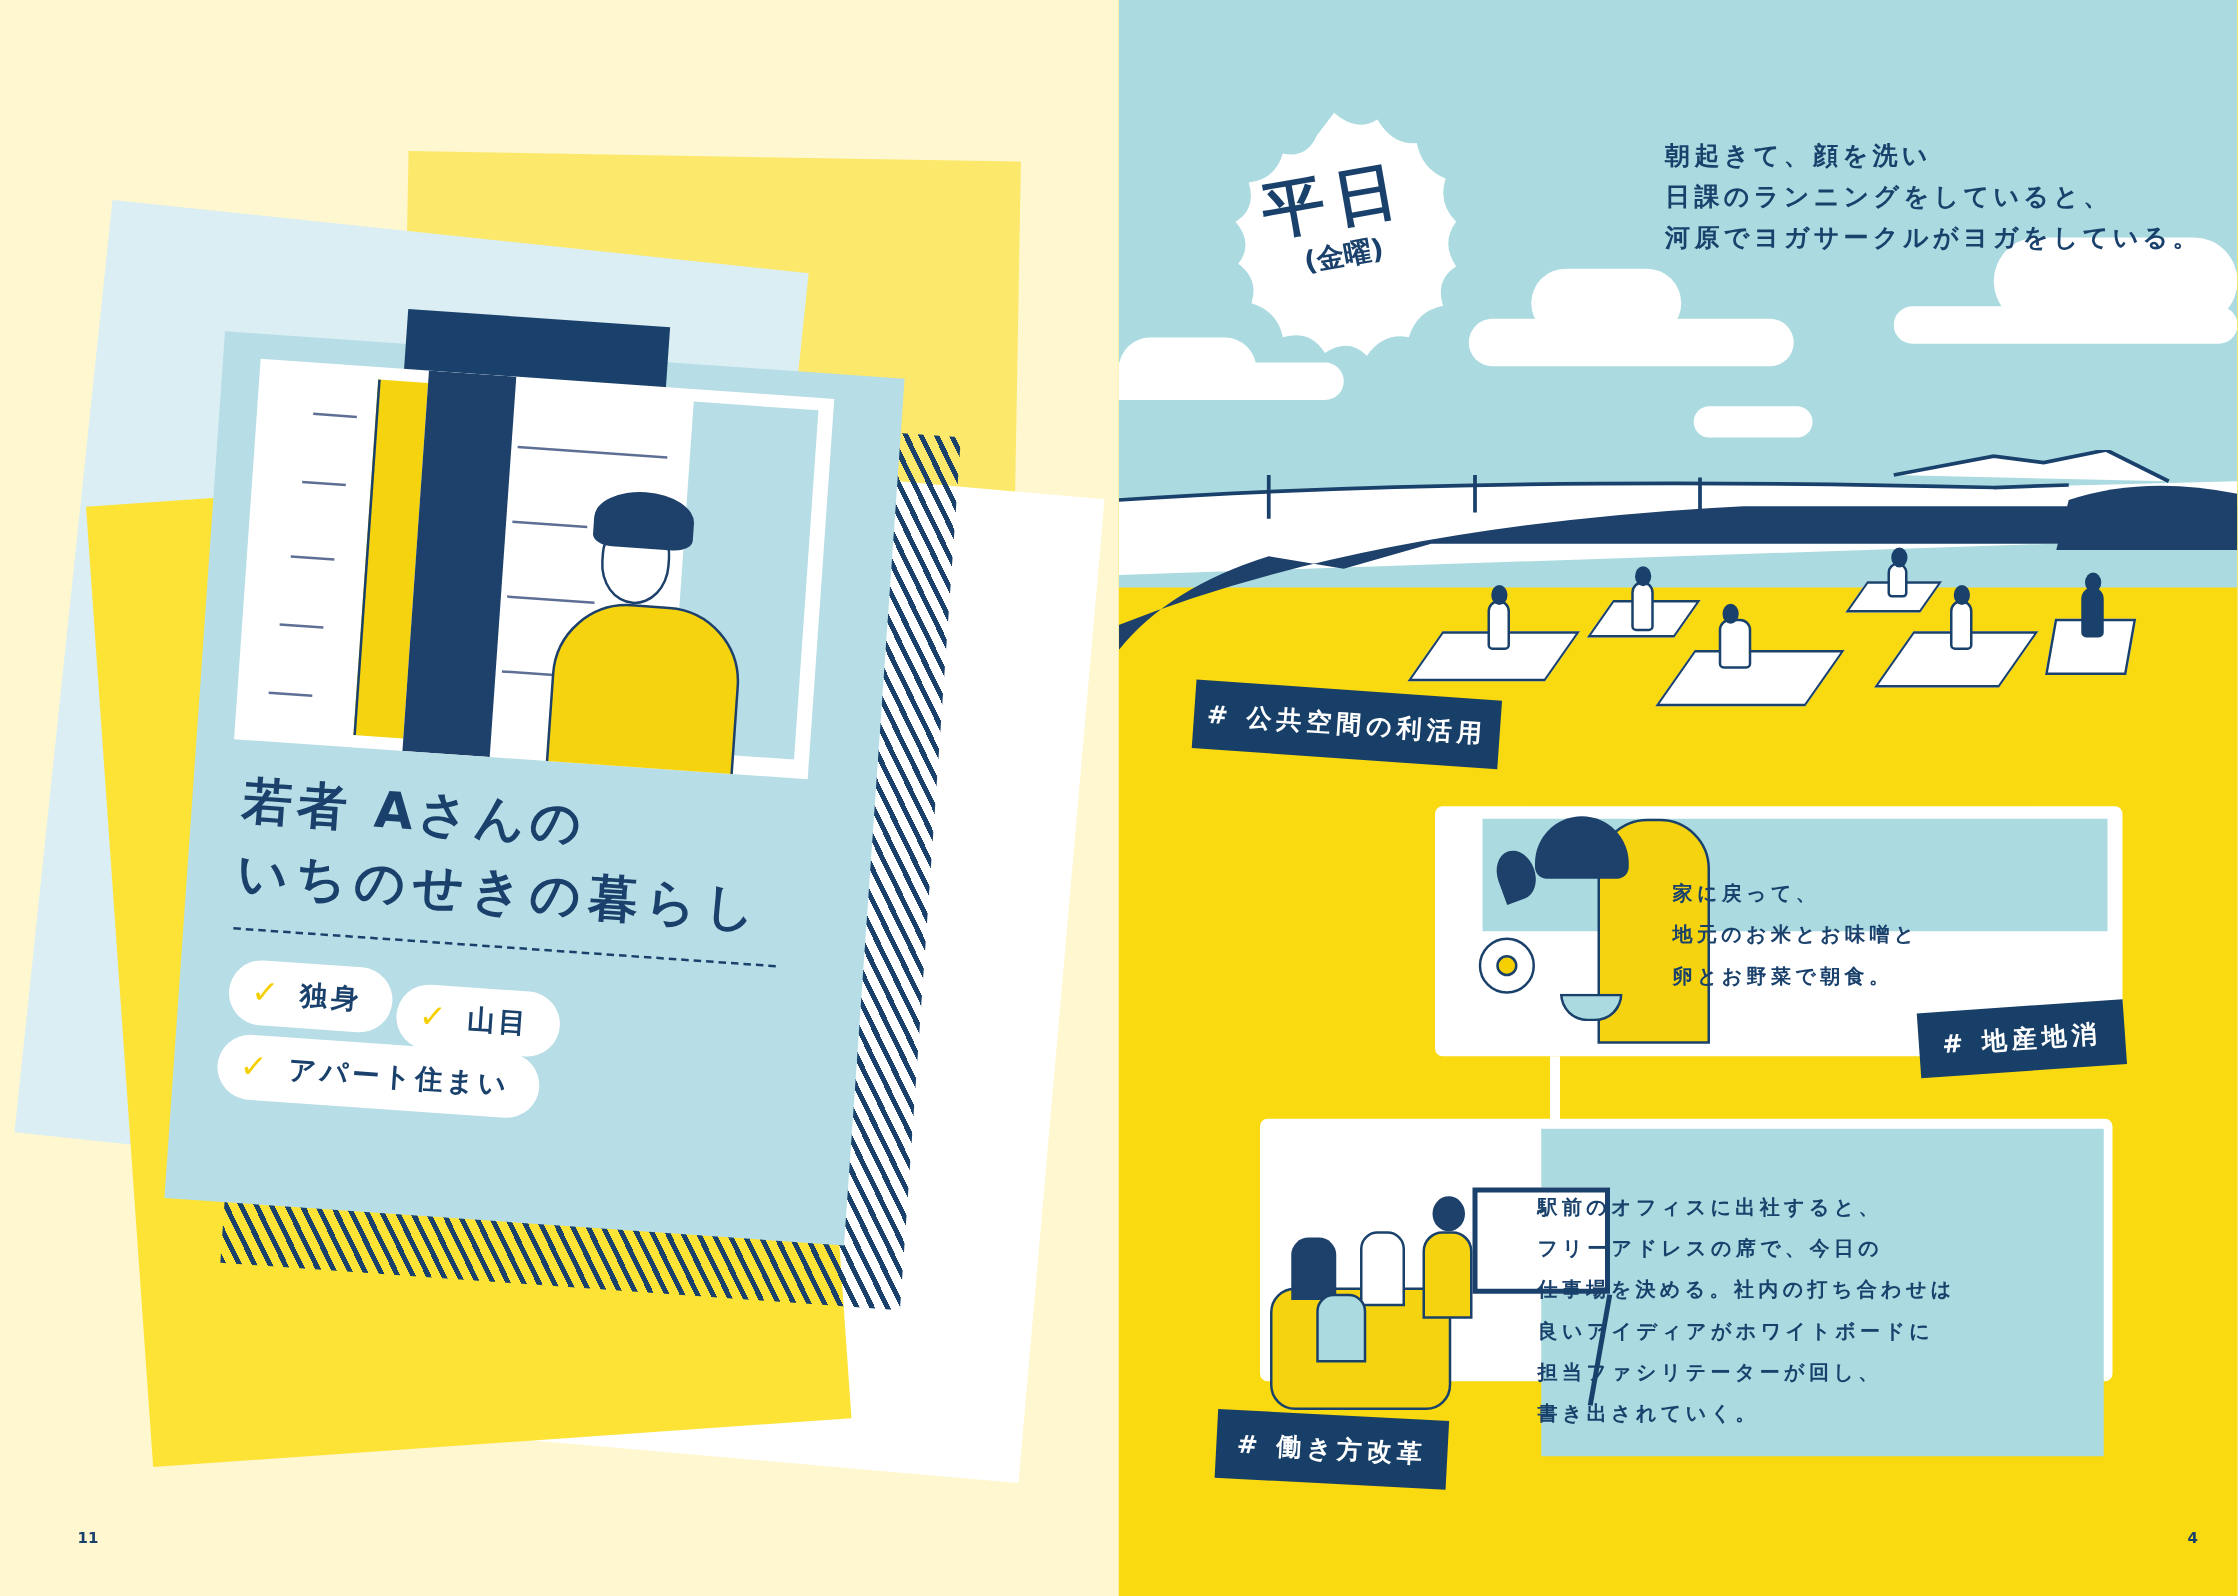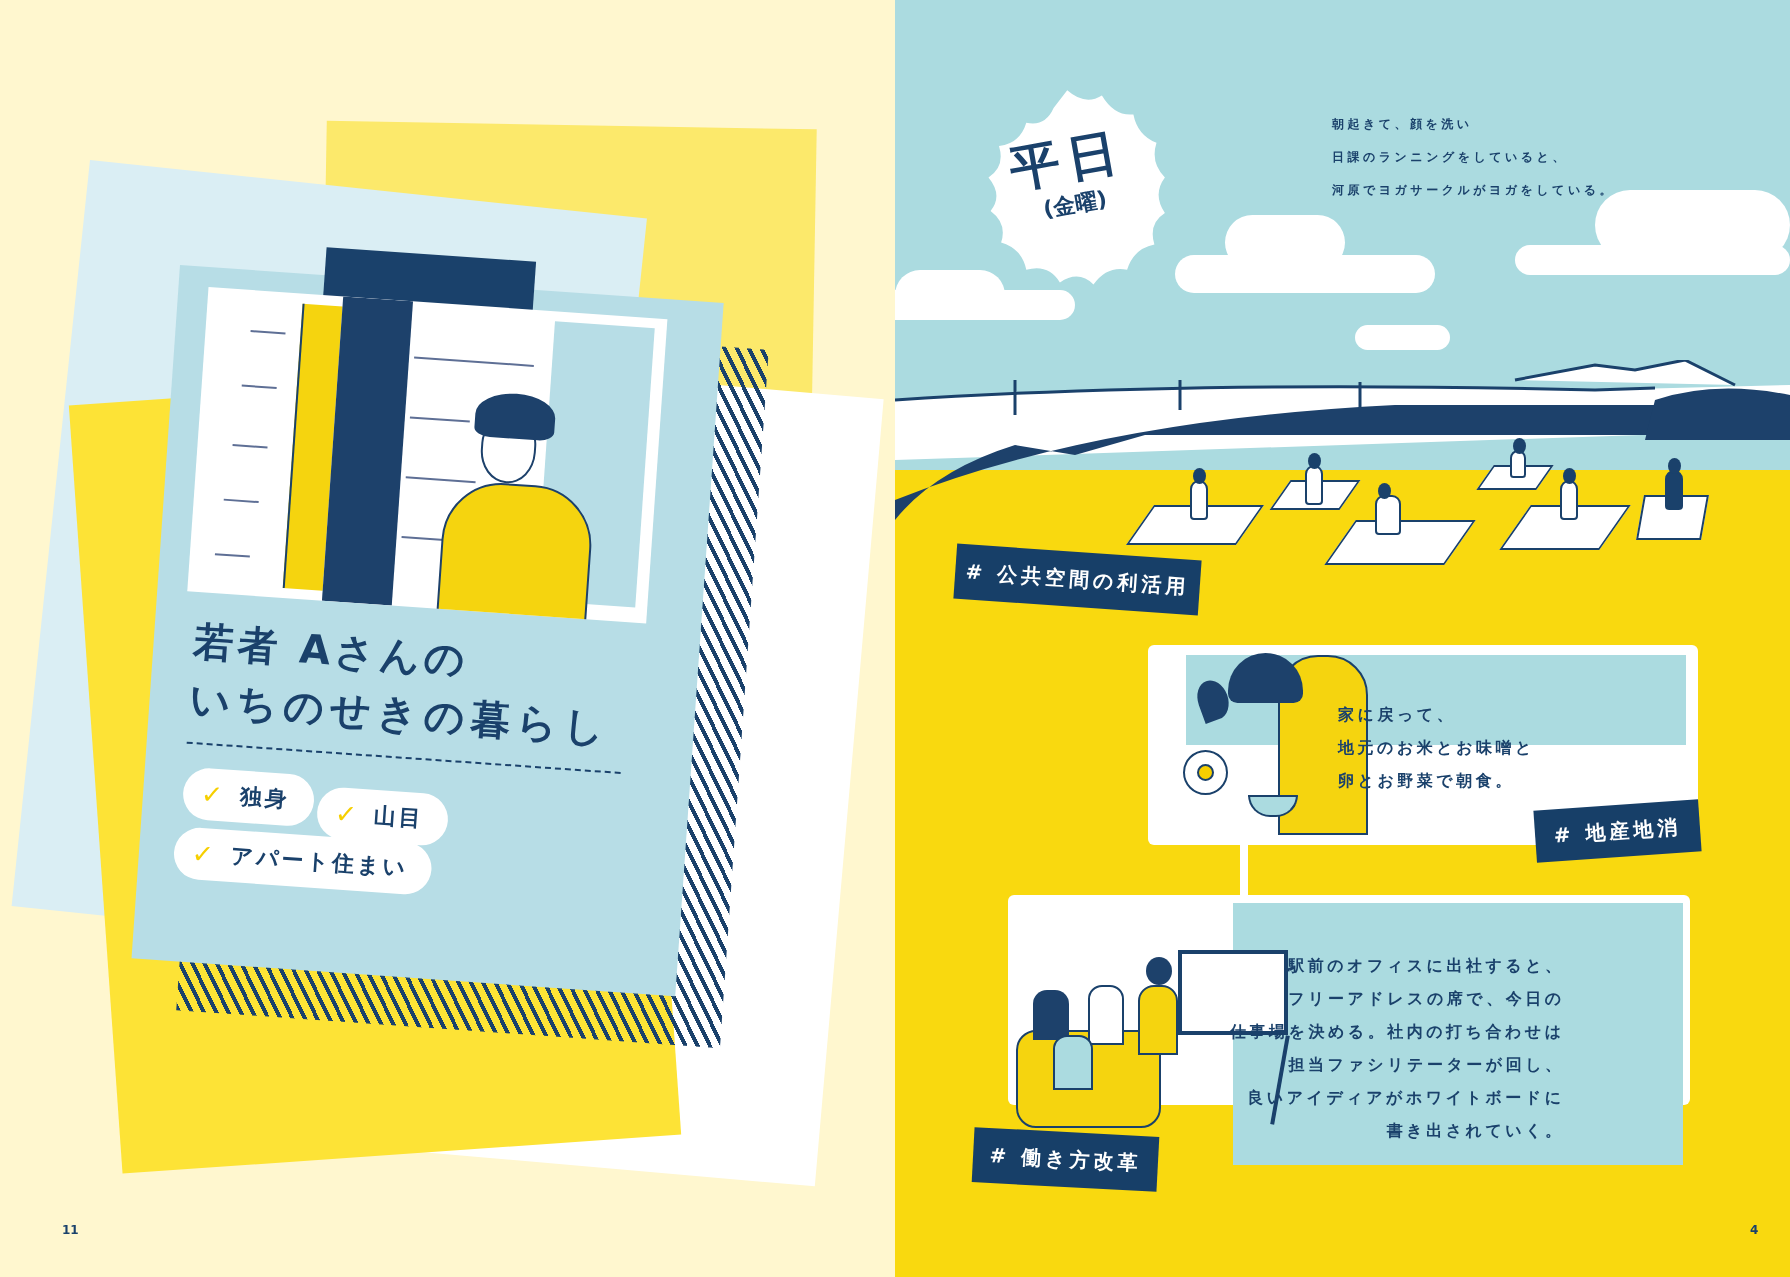--- a/index.html
+++ b/index.html
@@ -35,21 +35,21 @@
   .tag .chk{color:#f6cf00;font-size:26px;margin-right:14px;font-weight:bold;}
   .pgnum{position:absolute;font-size:12px;font-weight:bold;color:#1a416b;margin-left:18px;}
   
   .sky{position:absolute;left:0;top:0;width:895px;height:470px;background:#abdbe0;}
   .cloud{position:absolute;background:#fff;border-radius:60px;}
   .badge{position:absolute;left:965px;top:85px;width:210px;height:210px;}
   .badge svg{position:absolute;left:0;top:0;}
   .badge-text{position:absolute;left:0;top:45px;width:210px;text-align:center;transform:rotate(-10deg);color:#1a416b;font-weight:bold;}
   .badge-main{font-size:50px;letter-spacing:8px;display:block;line-height:60px;}
   .badge-sub{font-size:22px;display:block;}
-  .intro{position:absolute;left:1332px;top:108px;font-size:12px;letter-spacing:3.5px;line-height:33px;color:#1a416b;font-weight:bold;}
+  .intro{position:absolute;left:1332px;top:108px;font-size:20px;letter-spacing:3.5px;line-height:33px;color:#1a416b;font-weight:bold;}
   .hashtag{position:absolute;background:#173f68;color:#fff;font-weight:bold;font-size:20px;letter-spacing:4px;display:flex;align-items:center;justify-content:center;}
   .panel{position:absolute;background:#fff;border-radius:6px;}
   .panel-text{position:absolute;font-size:16px;letter-spacing:3.5px;line-height:33px;color:#1a416b;font-weight:bold;margin-top:11px;}
   .mat{position:absolute;background:#fff;border:2px solid #1a416b;}
   .yogi{position:absolute;width:18px;height:40px;border-radius:9px 9px 4px 4px;background:#fff;border:2px solid #1a416b;}
   .yogi::before{content:"";position:absolute;left:1px;top:-14px;width:13px;height:16px;border-radius:50%;background:#1a416b;}
 </style>
 </head>
 <body>
 
@@ -150,36 +150,36 @@
     <div class="abs" style="left:50px;top:35px;width:30px;height:40px;background:#1d416b;border-radius:50% 50% 50% 0;transform:rotate(-20deg);"></div>
     <div class="panel-text" style="left:190px;top:42px;">
       <div>家に戻って、</div>
       <div>地元のお米とお味噌と</div>
       <div>卵とお野菜で朝食。</div>
     </div>
   </div>
   <div class="abs" style="left:345px;top:845px;width:8px;height:52px;background:#fff;"></div>
   <div class="hashtag" style="left:640px;top:805px;width:165px;height:52px;transform:rotate(-4deg);"># 地産地消</div>
 
-  <div class="panel" style="left:113px;top:895px;width:682px;height:210px;text-align:right;">
+  <div class="panel" style="left:113px;top:895px;width:682px;height:210px;">
     <div class="abs" style="left:225px;top:8px;width:450px;height:262px;background:#abdbe0;"></div>
     <div class="abs" style="left:8px;top:135px;width:145px;height:98px;background:#f5d40f;border-radius:20px;border:2px solid #1a416b;"></div>
     <div class="abs" style="left:170px;top:55px;width:110px;height:85px;background:#fff;border:4px solid #1a416b;"></div>
     <div class="abs" style="left:270px;top:140px;width:4px;height:90px;background:#1a416b;transform:rotate(10deg);"></div>
     <div class="abs" style="left:130px;top:90px;width:40px;height:70px;background:#f5d40f;border:2px solid #1a416b;border-radius:16px 16px 0 0;"></div>
     <div class="abs" style="left:138px;top:62px;width:26px;height:28px;background:#1d416b;border-radius:50%;"></div>
     <div class="abs" style="left:80px;top:90px;width:36px;height:60px;background:#fff;border:2px solid #1a416b;border-radius:14px 14px 0 0;"></div>
     <div class="abs" style="left:25px;top:95px;width:36px;height:50px;background:#1d416b;border-radius:14px 14px 0 0;"></div>
     <div class="abs" style="left:45px;top:140px;width:40px;height:55px;background:#abdbe0;border:2px solid #1a416b;border-radius:14px 14px 0 0;"></div>
     <div class="panel-text" style="left:222px;top:43px;">
       <div style="margin-left:0;">駅前のオフィスに出社すると、</div>
       <div>フリーアドレスの席で、今日の</div>
       <div>仕事場を決める。社内の打ち合わせは</div>
+      <div>良いアイディアがホワイトボードに</div>
       <div>担当ファシリテーターが回し、</div>
-      <div>良いアイディアがホワイトボードに</div>
       <div>書き出されていく。</div>
     </div>
   </div>
   <div class="hashtag" style="left:78px;top:1132px;width:185px;height:55px;transform:rotate(3deg);"># 働き方改革</div>
 
   <div class="pgnum" style="left:837px;top:1223px;">4</div>
 </div>
 
 <div class="badge">
   <svg width="210" height="210" viewBox="0 0 210 210">

